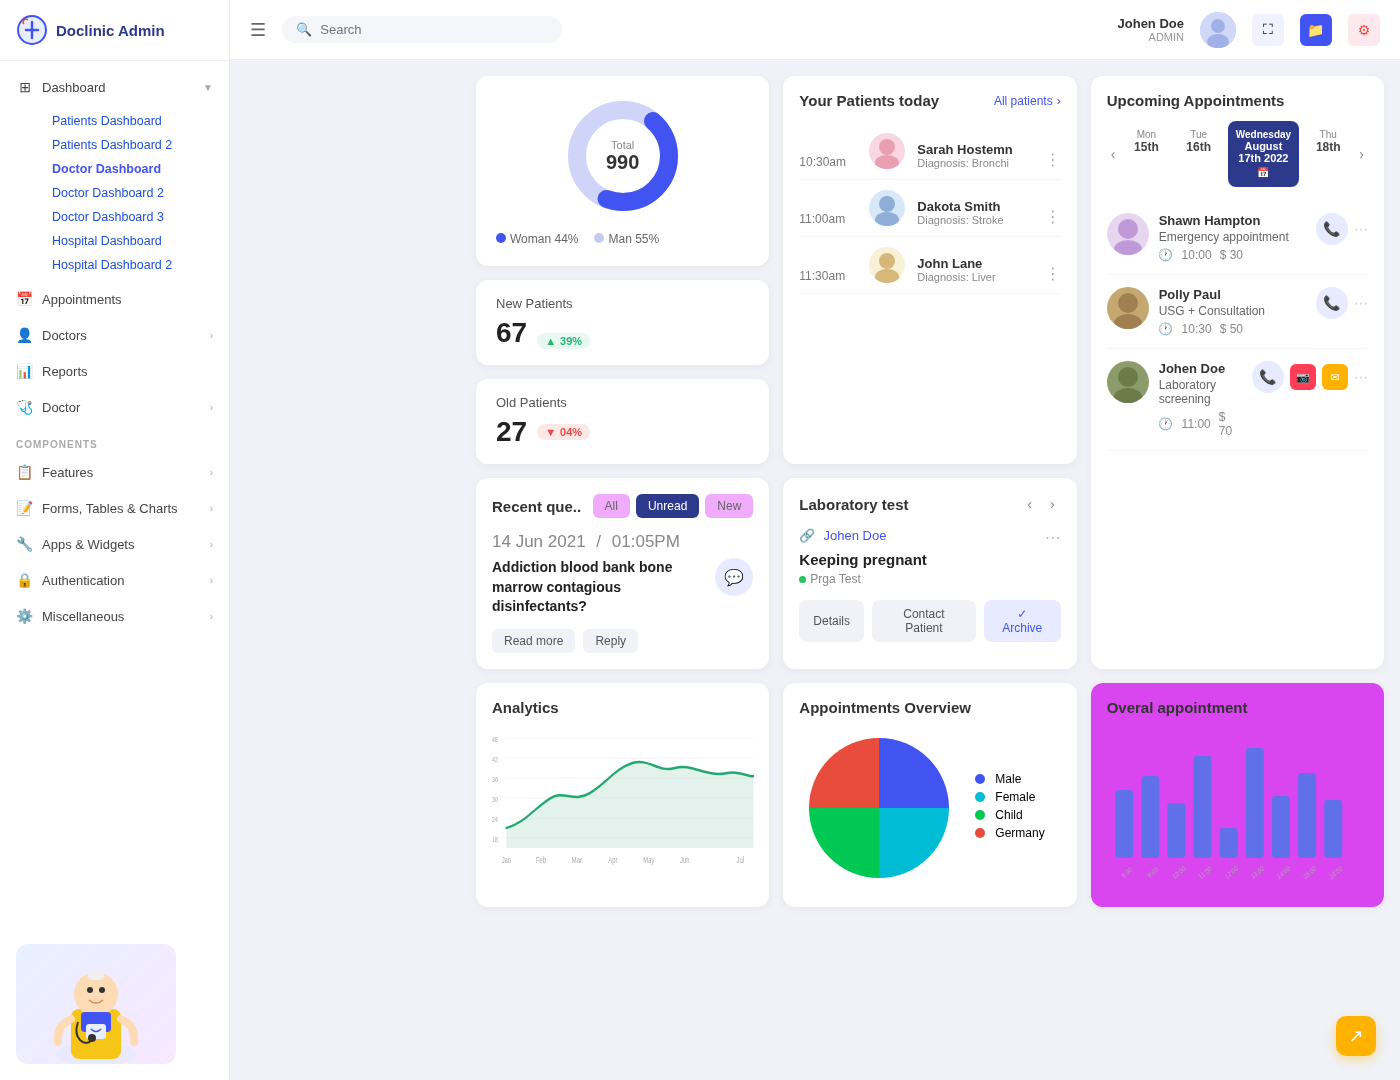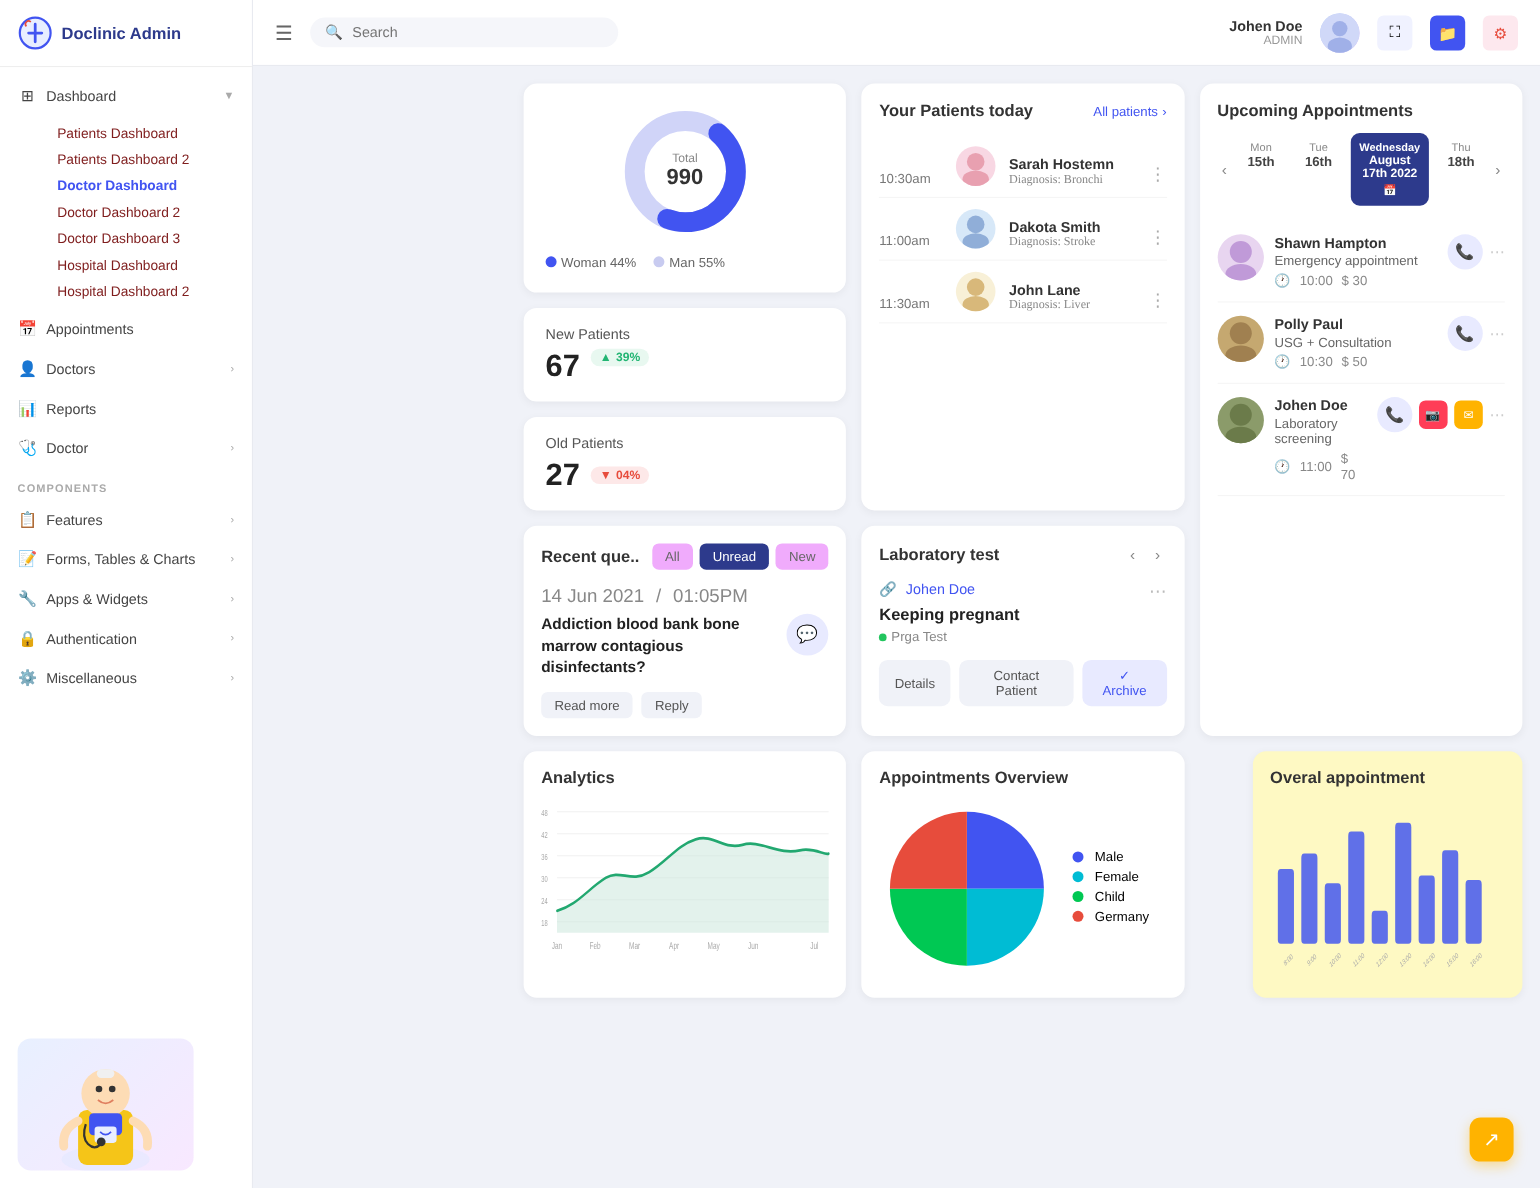--- a/index.html
+++ b/index.html
@@ -19,21 +19,21 @@
       padding: 6px 16px 4px; font-size: 10px; font-weight: 700; color: #aaa; letter-spacing: 1px; margin-top: 8px;
     }
     .sidebar-item {
       display: flex; align-items: center; justify-content: space-between;
       padding: 9px 16px; cursor: pointer; color: #444; font-size: 13px;
     }
     .sidebar-item-left { display: flex; align-items: center; gap: 8px; }
     .sidebar-icon { width: 18px; height: 18px; display: inline-flex; align-items: center; justify-content: center; font-size: 14px; }
     .sidebar-sub { padding: 4px 0 4px 36px; }
     .sidebar-sub-item {
-      padding: 5px 16px; cursor: pointer; color: #7f1d1d; font-size: 12.5px; display: block;
+      padding: 5px 16px; cursor: pointer; color: #1d4ed8; font-size: 12.5px; display: block;
     }
     .sidebar-sub-item.active { color: #4154f1; font-weight: 600; }
     .chevron { font-size: 10px; color: #aaa; }
     .sidebar-footer { padding: 16px; margin-top: auto; }
     .doctor-placeholder {
       width: 160px; height: 120px;
       background: linear-gradient(135deg, #e8f0ff 0%, #f8e8ff 100%);
       border-radius: 12px; display: flex; align-items: flex-end; justify-content: center;
       overflow: hidden; position: relative;
     }
@@ -116,21 +116,21 @@
       border-bottom: 1px solid #f5f5f5;
     }
     .patient-time { font-size: 12px; color: #777; min-width: 58px; }
     .patient-avatar {
       width: 36px; height: 36px; border-radius: 50%; overflow: hidden;
       background: linear-gradient(135deg, #f8d7da, #d7f8ea);
       display: flex; align-items: center; justify-content: center; font-size: 16px;
     }
     .patient-info { flex: 1; }
     .patient-name { font-size: 13px; font-weight: 600; color: #333; }
-    .patient-diag { font-size: 11px; color: #888; font-family: Liberation Serif, serif; }
+    .patient-diag { font-size: 11px; color: #888; }
     .more-btn { color: #aaa; cursor: pointer; font-size: 16px; }
 
     
     .upcoming-card {
       grid-column: 3; grid-row: 1 / 3;
       background: #fff; border-radius: 12px; padding: 16px;
       box-shadow: 0 2px 8px rgba(0,0,0,0.05); overflow-y: auto;
     }
     .calendar-nav { display: flex; align-items: center; gap: 4px; margin-bottom: 14px; }
     .cal-arrow { cursor: pointer; color: #888; padding: 4px; font-size: 14px; }
@@ -229,23 +229,22 @@
       grid-column: 2; grid-row: 3;
       background: #fff; border-radius: 12px; padding: 16px;
       box-shadow: 0 2px 8px rgba(0,0,0,0.05);
     }
     .pie-legend { list-style: none; font-size: 12px; }
     .pie-legend li { display: flex; align-items: center; gap: 6px; margin-bottom: 4px; }
 
     
     .overall-card {
       grid-column: 3; grid-row: 3;
-      background: #fef9c3; border-radius: 12px; padding: 16px;
+      background: #d946ef; border-radius: 12px; padding: 16px;
       box-shadow: 0 2px 8px rgba(0,0,0,0.05);
-      margin-left: 48px;
     }
 
     
     svg { overflow: visible; }
 
     .float-btn {
       position: fixed; bottom: 24px; right: 24px;
       width: 40px; height: 40px; border-radius: 10px; background: #ffb300;
       display: flex; align-items: center; justify-content: center;
       cursor: pointer; font-size: 18px; color: #fff; box-shadow: 0 4px 12px rgba(255,179,0,0.4);
@@ -417,21 +416,21 @@
         </div>
       </div>
       <div class="legend">
         <span><span class="legend-dot" style="background:#4154f1;"></span><span>Woman 44%</span></span>
         <span><span class="legend-dot" style="background:#c8cbf0;"></span><span>Man 55%</span></span>
       </div>
     </div>
 
     <div class="stat-mini-card">
       <div class="stat-label">New Patients</div>
-      <div style="display:flex; align-items:flex-start; gap:10px;">
+      <div style="display:flex; align-items:flex-end; gap:10px;">
         <div class="stat-value">67</div>
         <span class="stat-badge badge-up">
           <span>▲</span>
           <span>39%</span>
         </span>
       </div>
     </div>
 
     <div class="stat-mini-card">
       <div class="stat-label">Old Patients</div>

